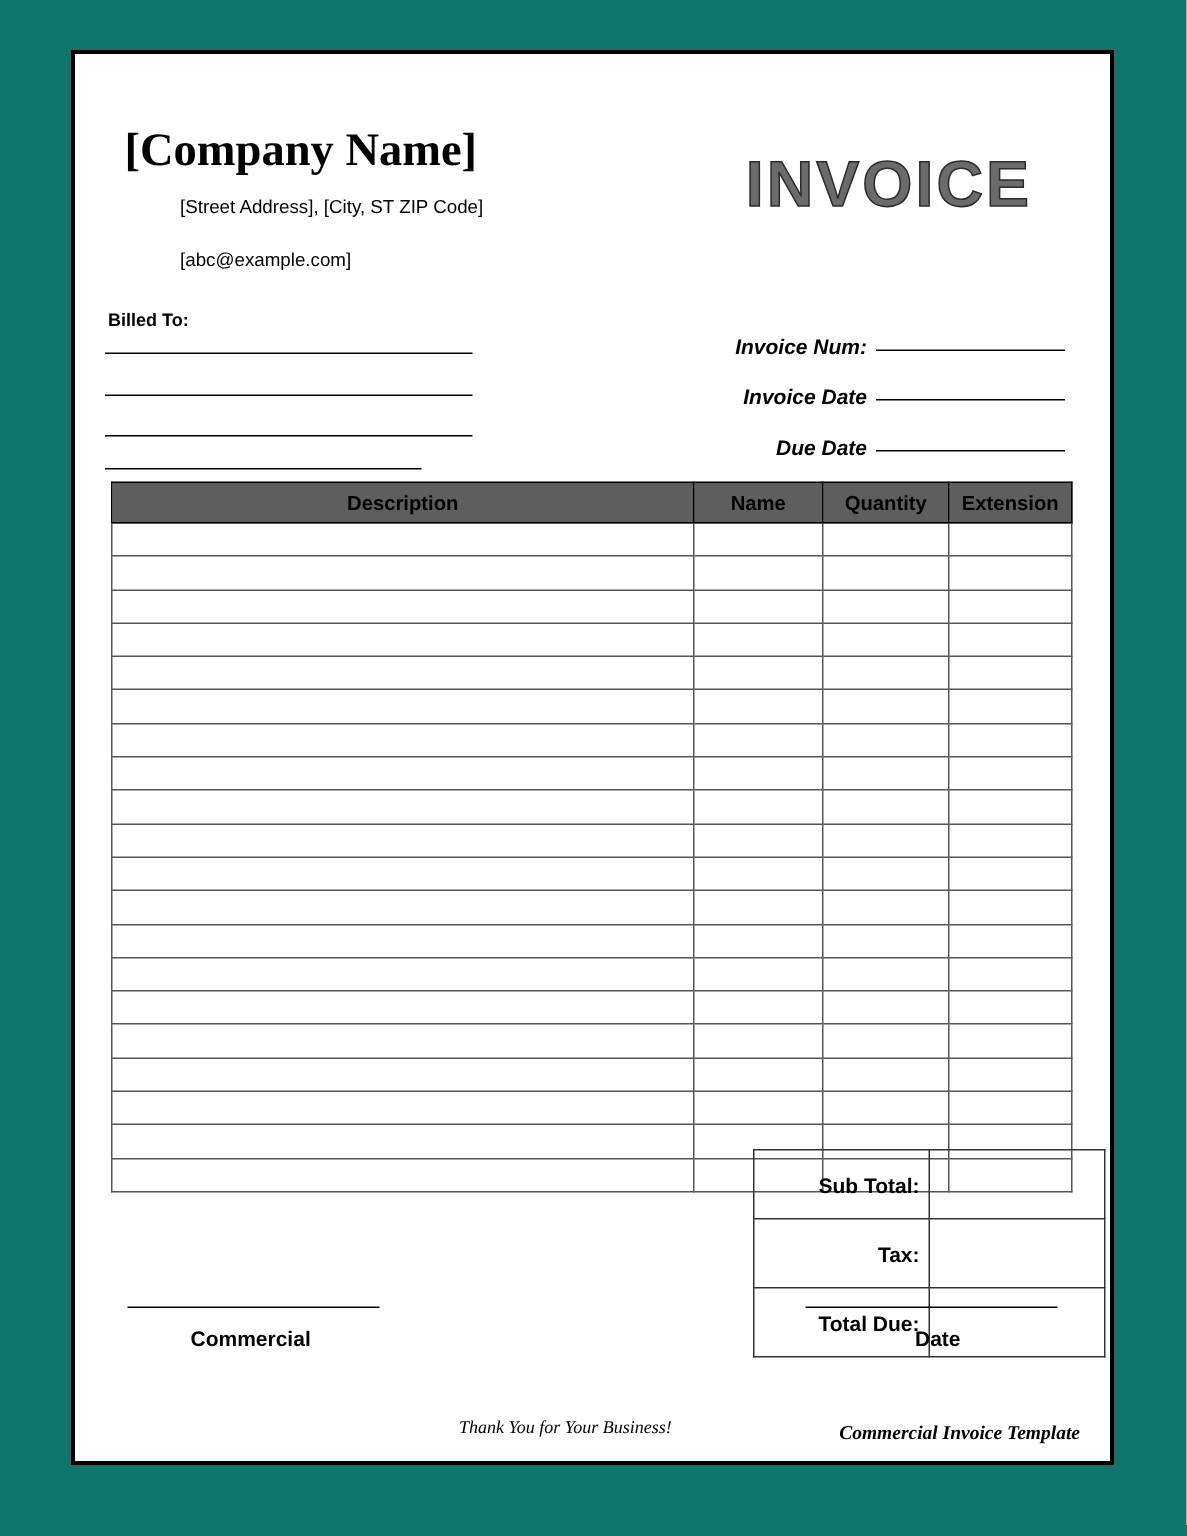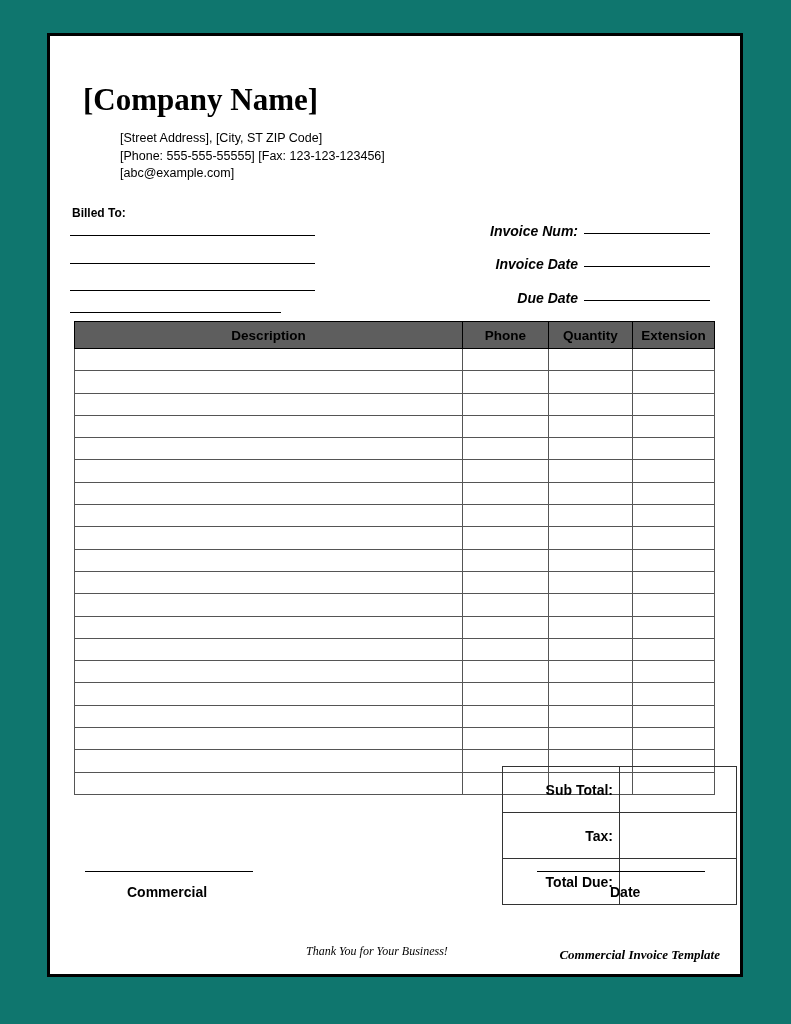--- a/index.html
+++ b/index.html
@@ -215,23 +215,23 @@
 </style>
 </head>
 <body>
 
 <div class="page">
   <div class="sheet">
     <div class="inner">
 
       <div class="company-name">[Company Name]</div>
       <div class="addr-line addr1">[Street Address], [City, ST ZIP Code]</div>
-      <div class="addr-line addr2">[Phone: 555-555-55555] [Fax: 123-123-123456]</div>
       <div class="addr-line addr3">[abc@example.com]</div>
 
+      <div class="invoice-word">INVOICE</div>
 
       <div class="billed-to">Billed To:</div>
       <div class="bill-rule r1"></div>
       <div class="bill-rule r2"></div>
       <div class="bill-rule r3"></div>
       <div class="bill-rule r4"></div>
 
       <div class="meta-row meta1">
         <span class="lbl">Invoice Num:</span><span class="blank"></span>
       </div>
@@ -245,21 +245,21 @@
       <table class="table">
         <colgroup>
           <col class="col-desc">
             <col class="col-price">
             <col class="col-qty">
             <col class="col-ext">
         </colgroup>
         <thead>
           <tr>
             <th>Description</th>
-            <th>Phone</th>
+            <th>Name</th>
             <th>Quantity</th>
             <th>Extension</th>
           </tr>
         </thead>
         <tbody id="items-body">
             <tr>
               <td></td>
               <td></td>
               <td></td>
               <td></td>

